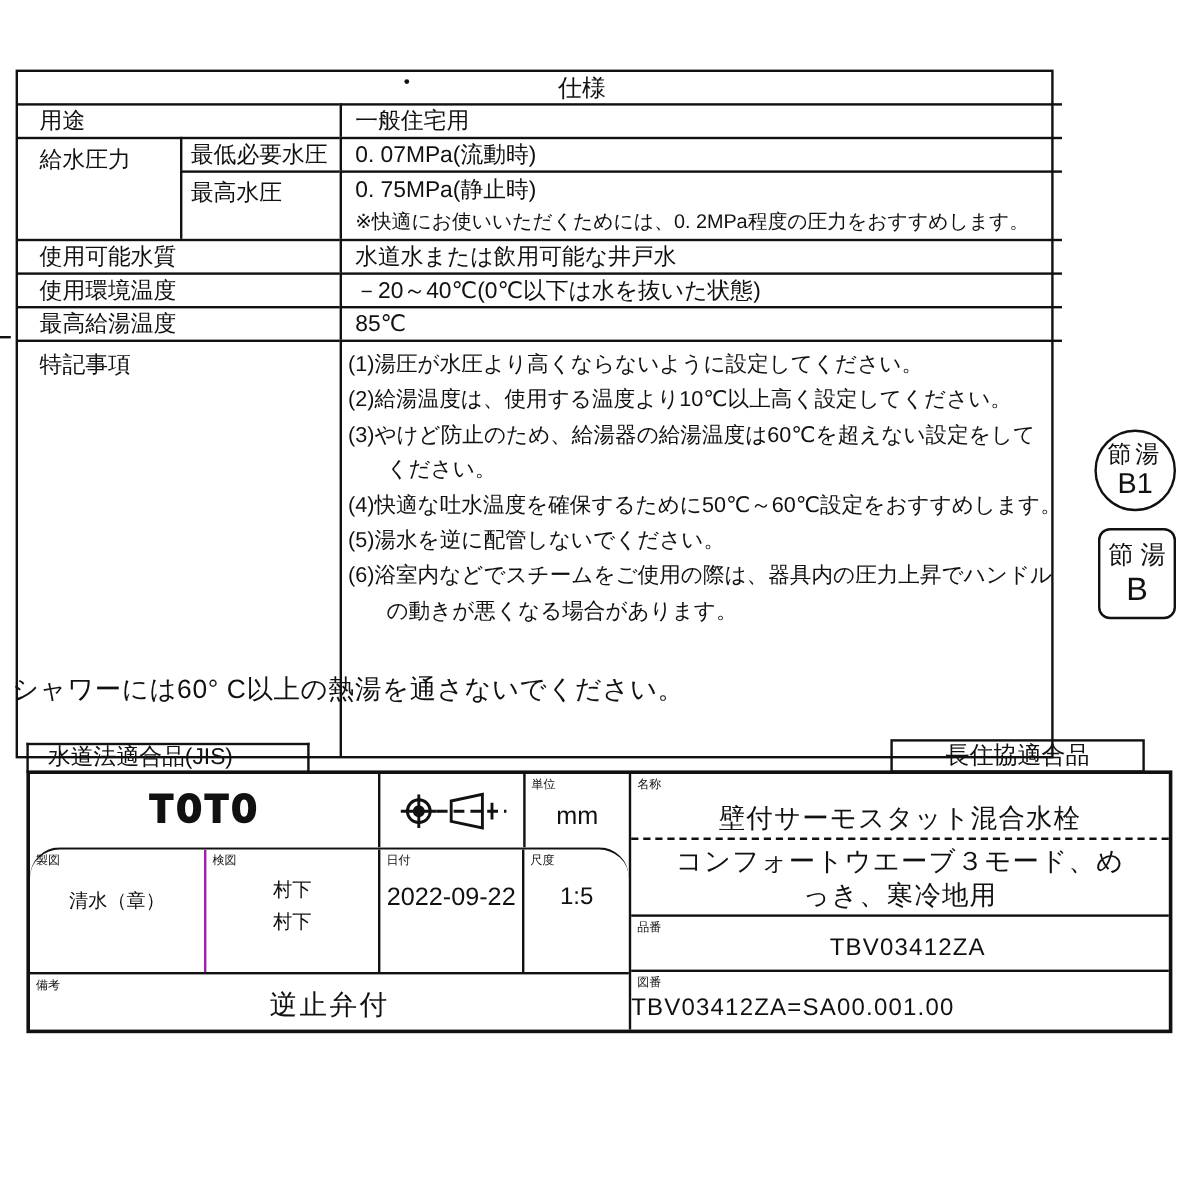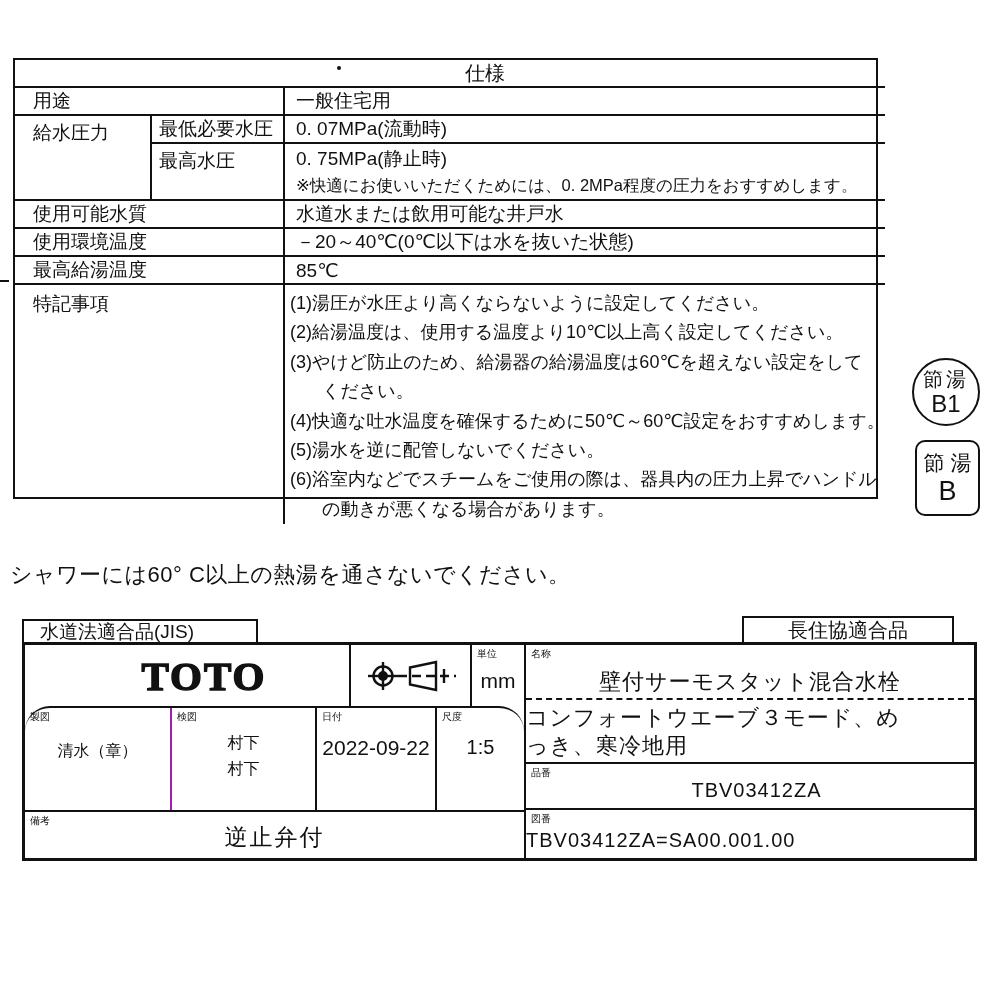--- a/index.html
+++ b/index.html
@@ -1,21 +1,21 @@
 <!DOCTYPE html>
 <html><head>
 <meta charset="utf-8">
 <style>
   html,body{margin:0;padding:0;background:#fff;}
   .canvas{position:relative;width:1000px;height:1000px;background:#fff;color:#111;
           font-family:"Liberation Sans","DejaVu Sans",sans-serif;overflow:hidden;}
   *{box-sizing:border-box;}
 
   
-  .spec-table{position:absolute;left:13px;top:58px;width:865px;height:441px;
+  .spec-table{position:absolute;left:13px;top:58px;width:865px;height:574px;
     border:2px solid #111;display:grid;
     grid-template-columns:135px 133px 1fr;
     grid-template-rows:26px 28px 28px 57px 28px 28px 28px 1fr;}
   .st-cell{display:flex;align-items:center;font-size:19px;white-space:nowrap;overflow:hidden;}
   .bt{border-top:2px solid #111;}
   .bl{border-left:2px solid #111;}
   .lbl{padding-left:18px;}
   .val{padding-left:11px;}
   .st-title{grid-column:1/4;justify-content:center;text-indent:70px;font-size:20px;}
   .c12{grid-column:1/3;}
@@ -47,42 +47,42 @@
   
   .jis-box{position:absolute;left:22px;top:619px;width:236px;height:25px;
     border:2px solid #111;border-bottom:none;font-size:19px;line-height:22px;padding-left:16px;}
   .choju-box{position:absolute;left:742px;top:616px;width:212px;height:28px;
     border:2px solid #111;text-align:center;font-size:20px;line-height:24px;}
   .title-block{position:absolute;left:22px;top:642px;width:955px;height:219px;
     border:3px solid #111;display:flex;}
   .tb-left{width:499px;display:flex;flex-direction:column;}
   .tb-row1{height:61px;display:flex;}
   .toto-cell{width:290px;display:flex;align-items:center;justify-content:center;
-    font-size:41px;font-weight:bold;letter-spacing:2px;-webkit-text-stroke:1.5px #111;
-    font-family:Liberation Serif, serif;margin-left:34px;}
+    font-size:35px;font-weight:bold;letter-spacing:2px;-webkit-text-stroke:1.5px #111;
+    font-family:Liberation Mono, monospace;}
   .proj-cell{width:121px;border-left:2px solid #111;display:flex;align-items:center;justify-content:center;}
   .unit-cell{flex:1;border-left:2px solid #111;position:relative;}
   .cell-label{position:absolute;top:2px;left:5px;font-size:10px;}
   .unit-value{text-align:center;padding-top:24px;font-size:21px;}
   .tb-row2{height:104px;border-top:2px solid #111;display:flex;border-radius:25px;}
   .seizu-cell{width:145px;position:relative;}
   .kenzu-cell{width:145px;border-left:2px solid #a21caf;position:relative;}
   .hizuke-cell{width:120px;border-left:2px solid #111;position:relative;}
   .shakudo-cell{flex:1;border-left:2px solid #111;position:relative;}
   .seizu-value{text-align:center;padding-top:33px;font-size:16px;}
   .kenzu-value{text-align:center;padding-top:22px;font-size:16px;line-height:26px;}
   .hizuke-value{text-align:center;padding-top:28px;font-size:21px;}
   .shakudo-value{text-align:center;padding-top:28px;font-size:20px;}
   .tb-row3{flex:1;border-top:2px solid #111;position:relative;display:flex;
     align-items:center;justify-content:center;}
   .biko-value{font-size:23px;letter-spacing:2px;padding-top:4px;}
   .tb-right{flex:1;border-left:2px solid #111;display:flex;flex-direction:column;}
   .name-cell{height:53px;position:relative;}
   .name-value{text-align:center;padding-top:22px;font-size:22px;letter-spacing:1px;}
-  .desc-cell{height:64px;border-top:2px dashed #111;text-align:left;
+  .desc-cell{height:64px;border-top:2px dashed #111;text-align:center;
     font-size:22px;line-height:28px;padding-top:4px;letter-spacing:1px;}
   .hinban-cell{height:46px;border-top:2px solid #111;position:relative;}
   .hinban-value{text-align:center;padding-top:15px;font-size:20px;letter-spacing:1px;margin-left:13px;}
   .zuban-cell{flex:1;border-top:2px solid #111;position:relative;}
   .zuban-value{text-align:left;padding-top:19px;font-size:20px;letter-spacing:1px;}
   .proj-svg{stroke:#111;fill:none;stroke-width:2.4;}
 </style>
 </head>
 <body>
 

